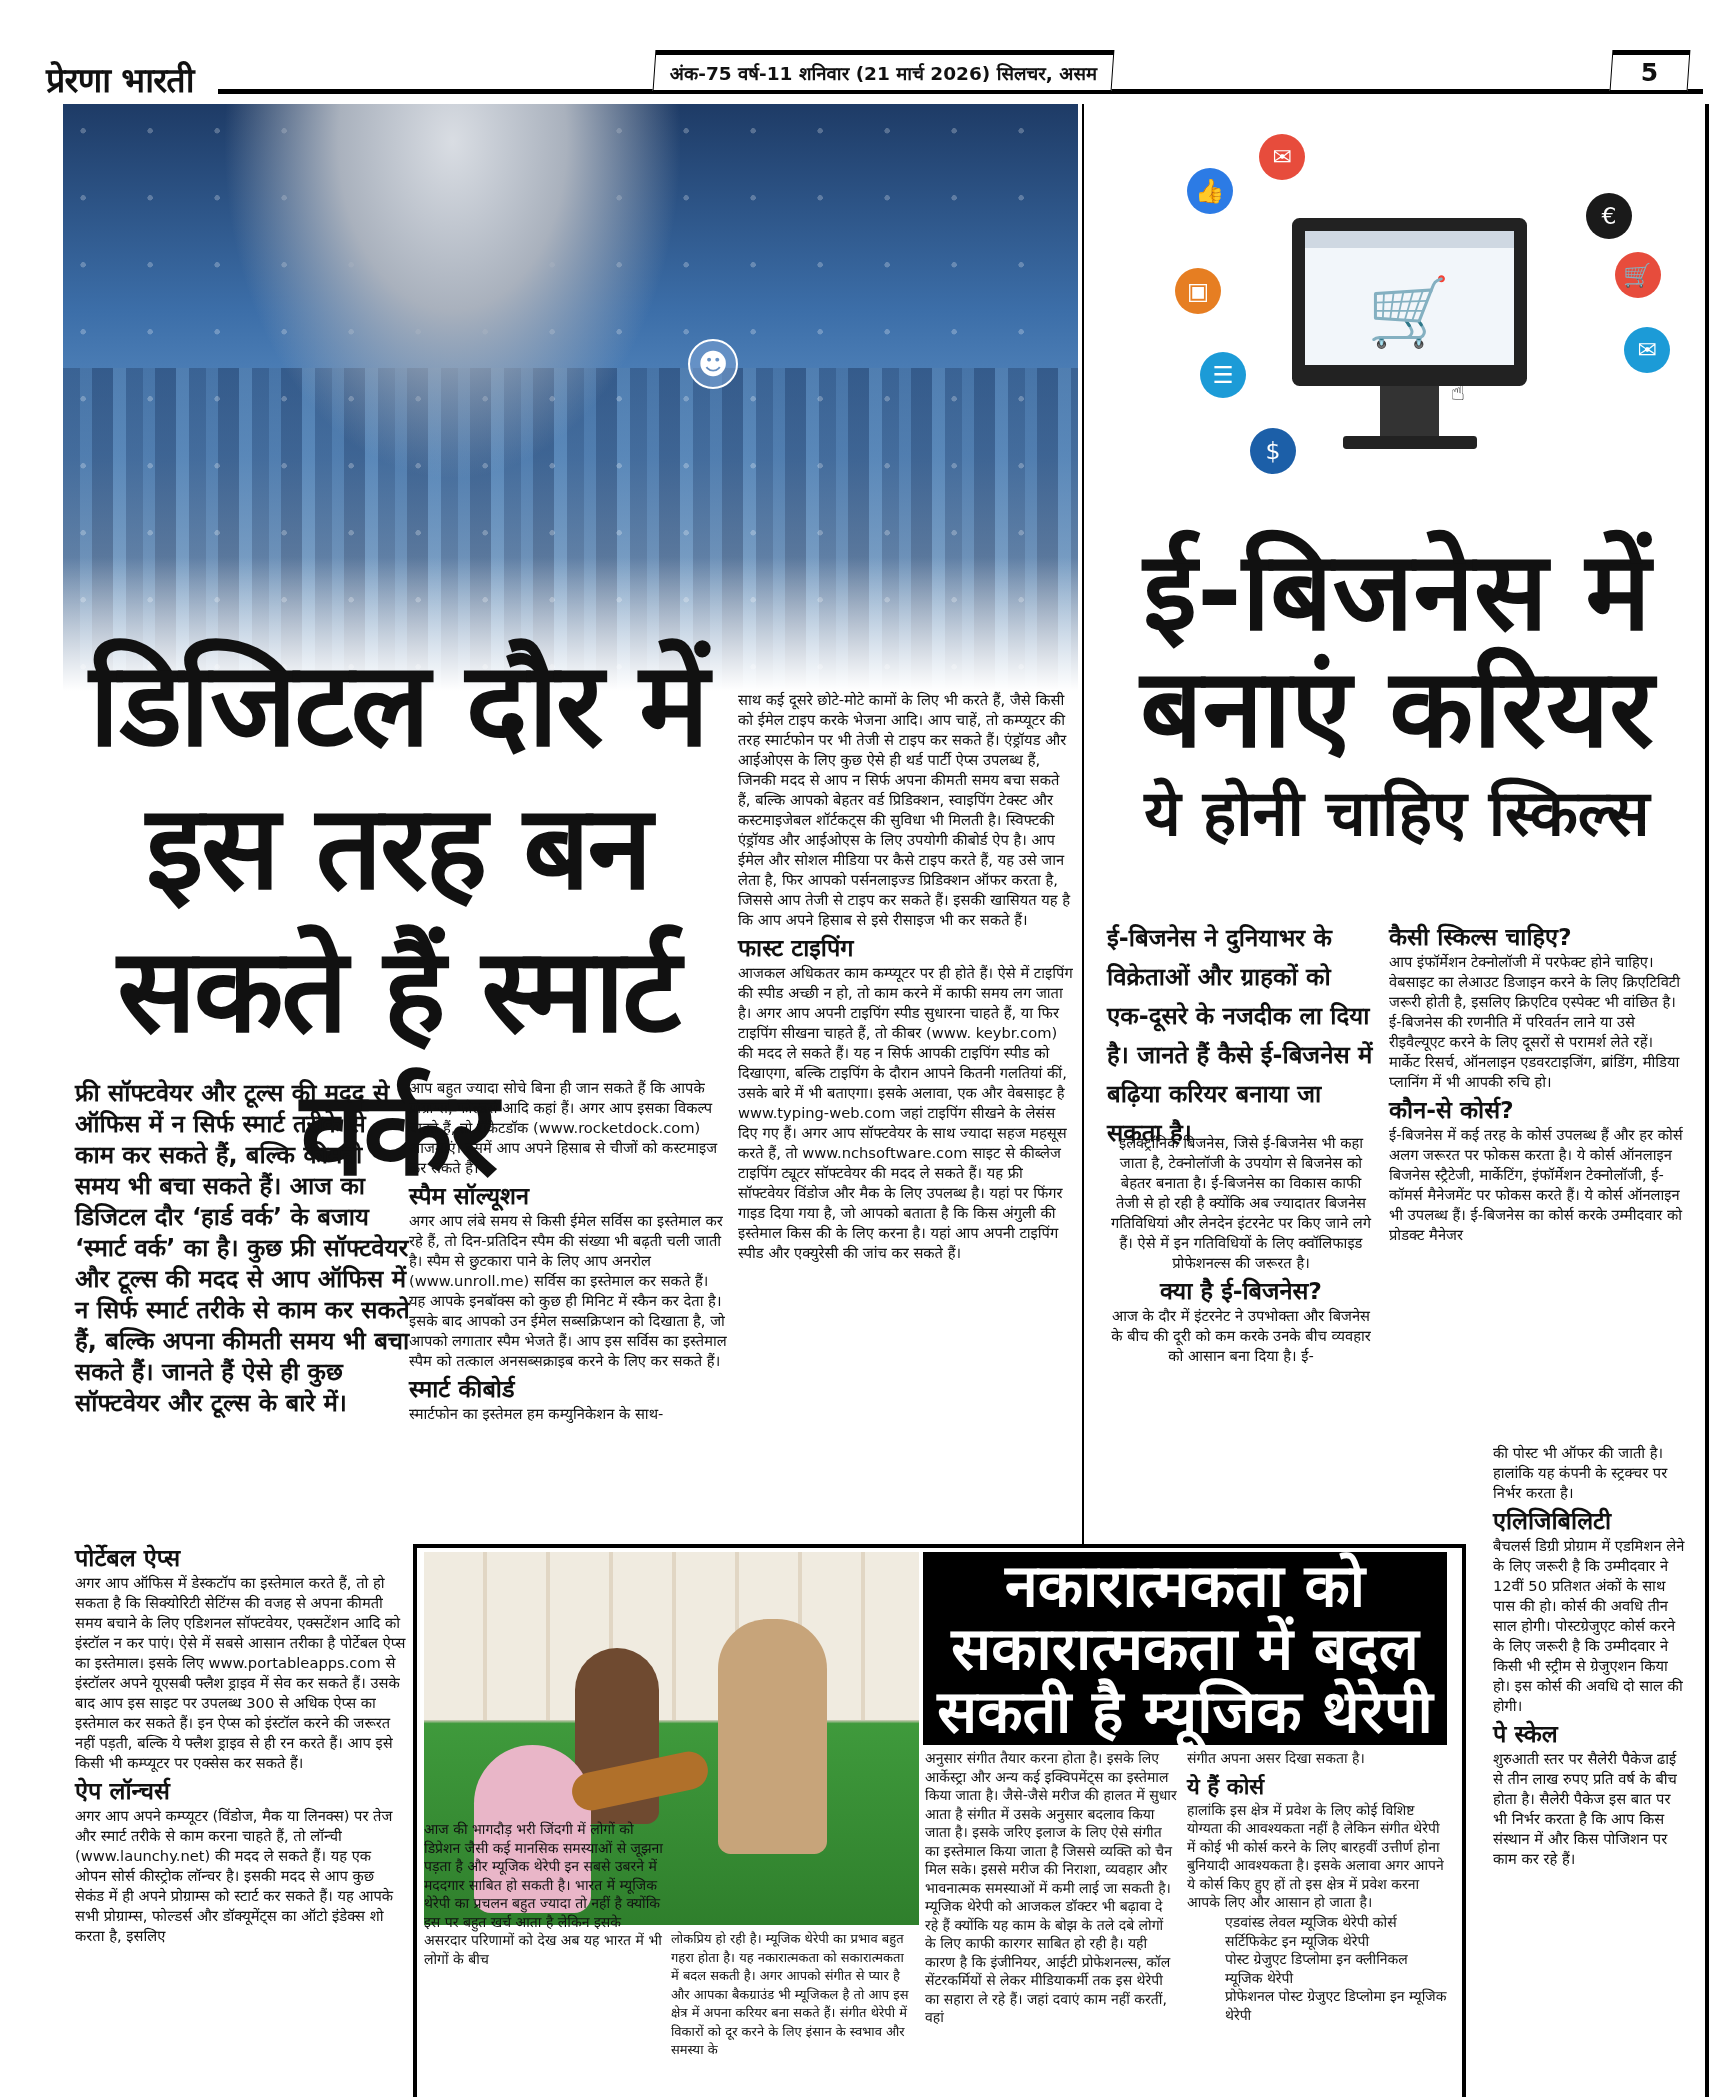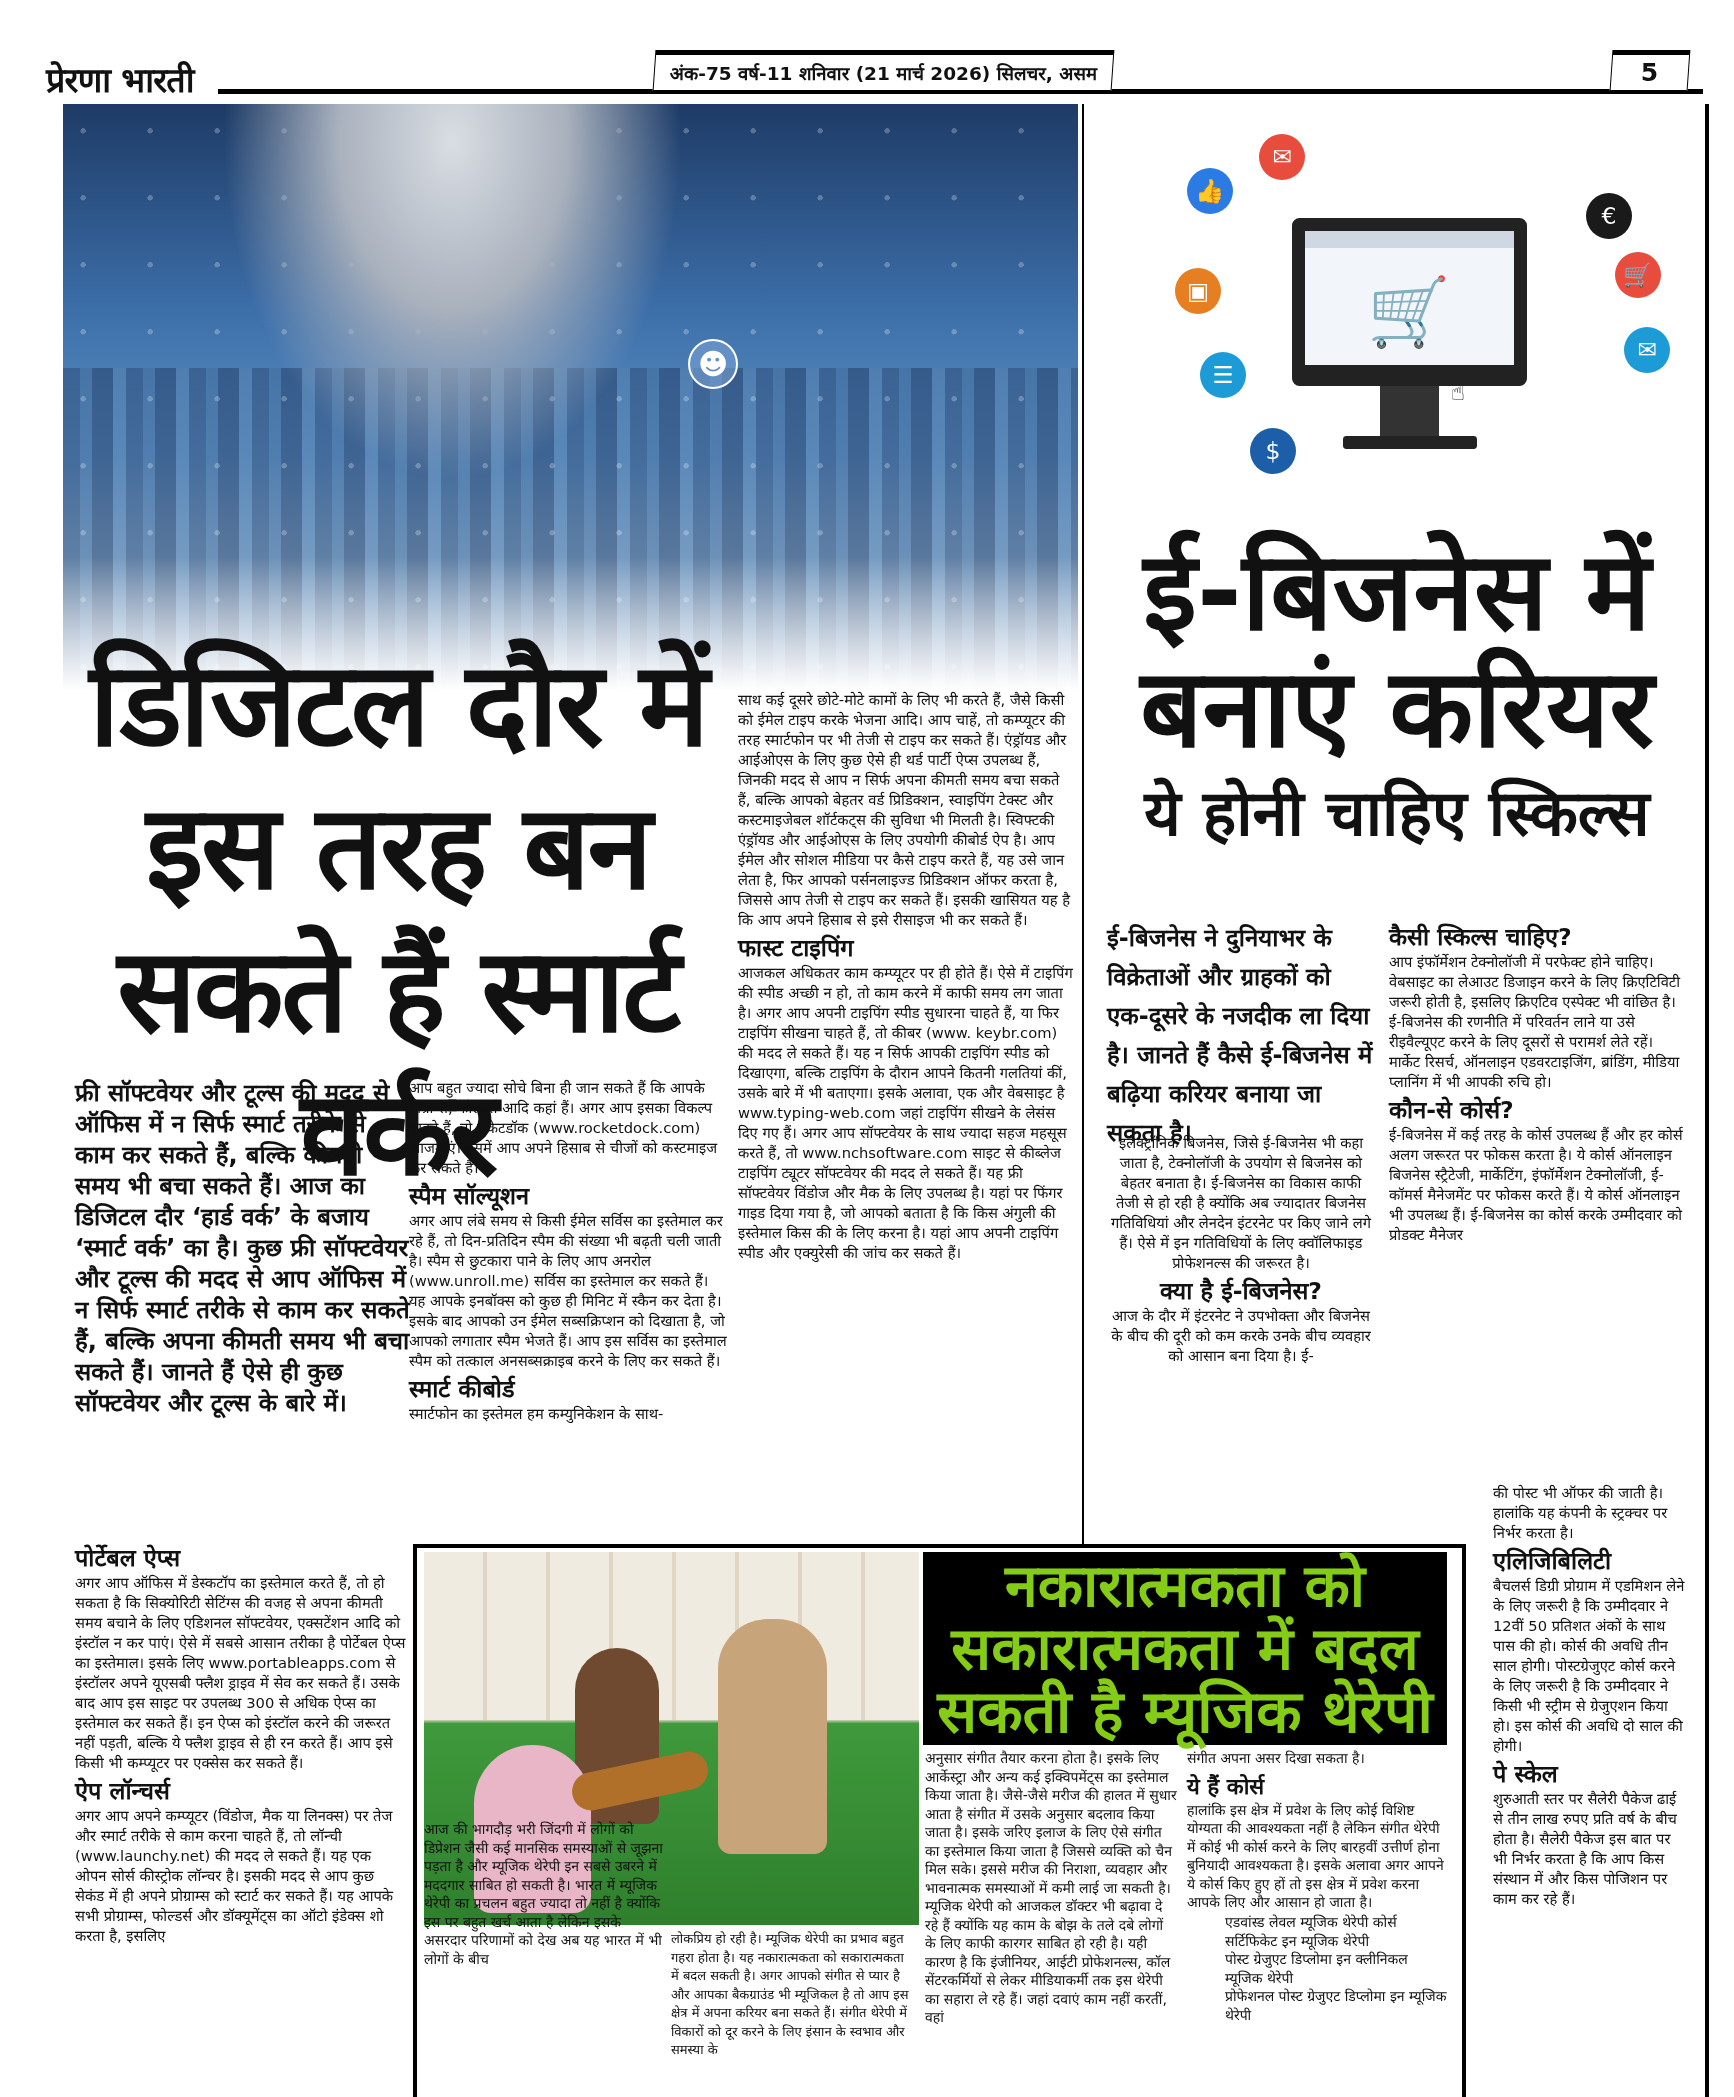--- a/index.html
+++ b/index.html
@@ -35,30 +35,30 @@
   .monitor .bar { position:absolute; left:0; right:0; top:0; height:17px; background:#cfd8e2; }
   .monitor .cart { position:absolute; left:63px; top:42px; font-size:67px; color:#1c9bd7; }
   .stand { position:absolute; left: 289px; top: 277px; width: 59px; height: 50px; background:#333; }
   .base { position:absolute; left: 252px; top: 327px; width: 134px; height: 12.6px; background:#222; border-radius: 3.4px; }
   .bubble { position:absolute; width: 46px; height:46px; border-radius:50%; color:#fff; font-size:23.5px; line-height:46px; text-align:center; }
   .ebiz-headline { left: 1099px; top: 533px; width: 596px; font-size: 109px; font-weight: 900; line-height: 117px; text-align:center; }
   .ebiz-sub { left: 1099px; top: 772px; width: 596px; font-size: 63px; font-weight: bold; line-height: 84px; text-align:center; }
   .ebiz-intro { left: 1107px; top: 919px; width: 268px; font-size: 24px; font-weight: bold; line-height: 39px; }
   .ebiz-col1 { left: 1107px; top: 1133px; width: 268px; text-align: center; }
   .ebiz-col2 { left: 1389px; top: 919px; width: 298px; }
-  .ebiz-col3 { left: 1493px; top: 1443px; width: 193px; margin-top: 40px; }
+  .ebiz-col3 { left: 1493px; top: 1443px; width: 193px; }
   
   .music-box { left: 413px; top: 1544px; width: 1045px; height: 604px; border: 4.2px solid #000; background:#fff; }
   .music-img { left: 424px; top: 1552px; width: 495px; height: 373px; background: linear-gradient(180deg, #e8e2d6 0%, #d8d0c0 45%, #3f9a3c 46%, #2f7f2c 100%); overflow:hidden; }
   .music-img .wall { position:absolute; left: 0; top:0; right:0; height: 168px; background: repeating-linear-gradient(90deg, #f0ebe0 0 59px, #e1d6c4 59px 63px); }
   .music-img .p1 { position:absolute; left: 151px; top: 96px; width: 84px; height: 176px; background: #6f4a30; border-radius: 42px 42px 12.6px 12.6px; }
   .music-img .p2 { position:absolute; left: 294px; top: 67px; width: 109px; height: 235px; background: #c7a47a; border-radius: 50px 50px 12.6px 12.6px; }
   .music-img .p3 { position:absolute; left: 50px; top: 193px; width: 117px; height: 168px; background: #e9b6c8; border-radius: 59px 59px 17px 17px; }
   .music-img .guitar { position:absolute; left: 147px; top: 210px; width: 138px; height: 38px; background: #b0702a; border-radius: 19px; transform: rotate(-12deg); }
-  .music-title { left: 923px; top: 1552px; width: 524px; height: 193px; background:#000; color:#84cc16; font-size: 59px; font-weight: 900; line-height: 63px; text-align:center; display:flex; align-items:center; justify-content:center; }
+  .music-title { left: 923px; top: 1552px; width: 524px; height: 193px; background:#000; color:#ffffff; font-size: 59px; font-weight: 900; line-height: 63px; text-align:center; display:flex; align-items:center; justify-content:center; }
   .music-col1 { left: 424px; top: 1820px; width: 239px; font-size: 14px; line-height: 18.5px; }
   .music-col2 { left: 671px; top: 1930px; width: 239px; font-size: 13px; line-height: 18.5px; }
   .music-col3 { left: 925px; top: 1749px; width: 252px; font-size: 14px; line-height: 18.5px; }
   .music-col4 { left: 1187px; top: 1749px; width: 260px; font-size: 14px; line-height: 18.5px; }
   .music-col4 .subhead { font-size: 22px; }
   .course-list { list-style: none; padding-left: 38px; margin: 1.7px 0 0 0; }
 </style>
 </head>
 <body>
 

